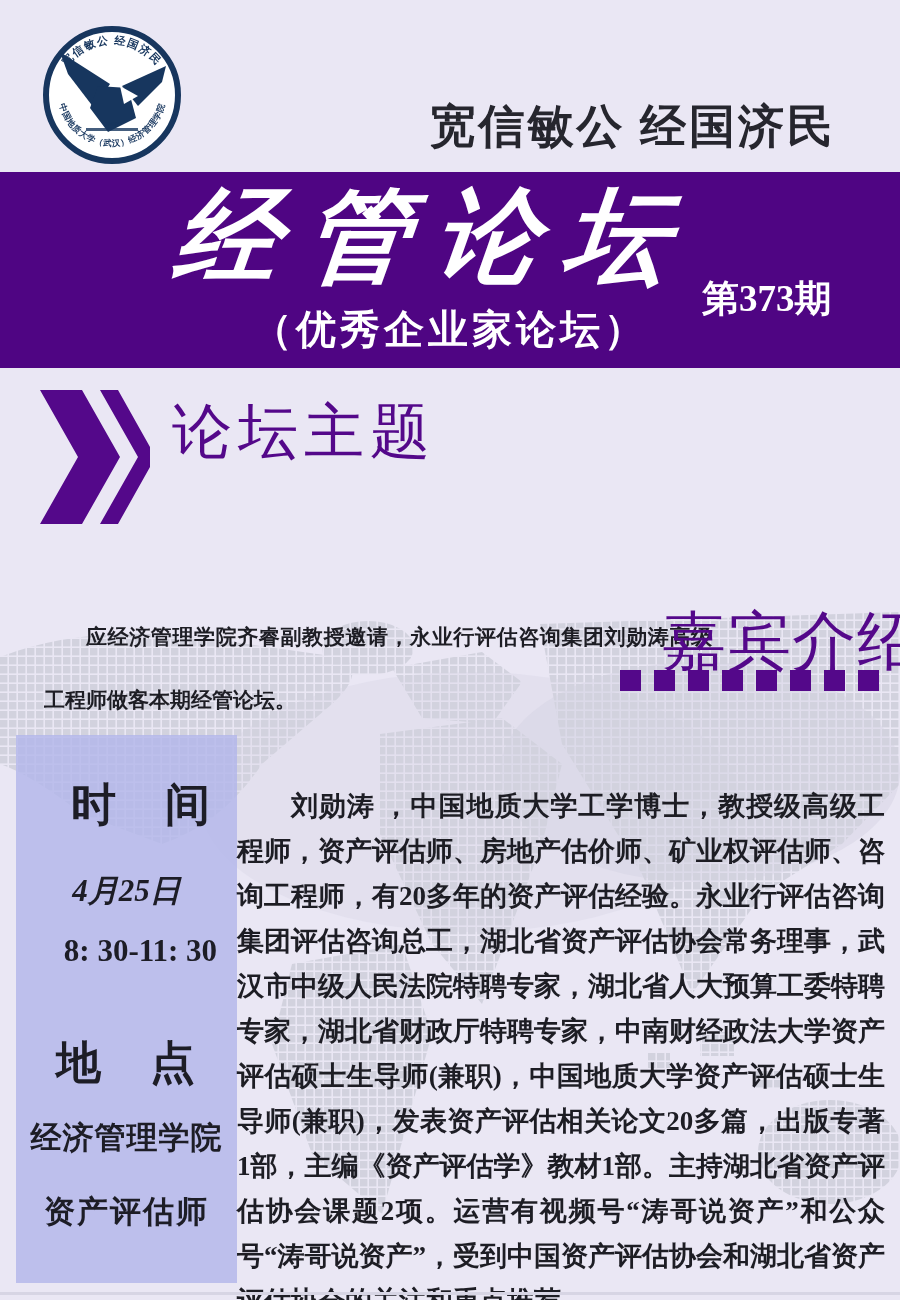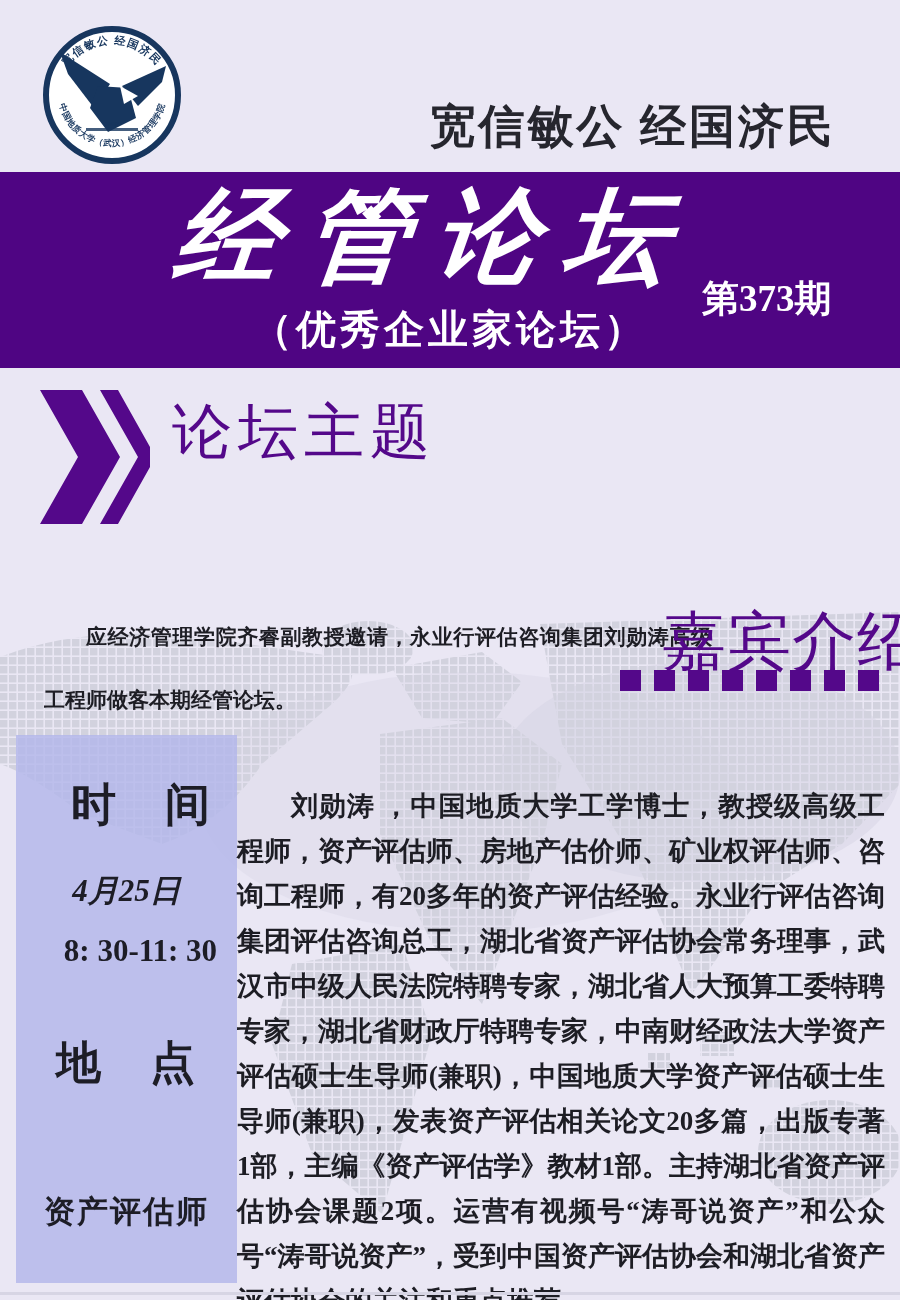--- a/index.html
+++ b/index.html
@@ -174,19 +174,20 @@
     <span class="sq"></span>
     <span class="sq"></span>
     <span class="sq"></span>
   </div>
 
   <div class="sidebar">
     <div class="line sb-label pos-time-label">时　间</div>
     <div class="line sb-value pos-date">4月25日</div>
     <div class="line sb-value pos-time">8: 30-11: 30</div>
     <div class="line sb-label pos-place-label">地　点</div>
+    <div class="line sb-value pos-place1">经济管理学院</div>
     <div class="line sb-value pos-place2">资产评估师</div>
   </div>
 
   <p class="bio">刘勋涛 ，中国地质大学工学博士，教授级高级工程师，资产评估师、房地产估价师、矿业权评估师、咨询工程师，有20多年的资产评估经验。永业行评估咨询集团评估咨询总工，湖北省资产评估协会常务理事，武汉市中级人民法院特聘专家，湖北省人大预算工委特聘专家，湖北省财政厅特聘专家，中南财经政法大学资产评估硕士生导师(兼职)，中国地质大学资产评估硕士生导师(兼职)，发表资产评估相关论文20多篇，出版专著1部，主编《资产评估学》教材1部。主持湖北省资产评估协会课题2项。运营有视频号“涛哥说资产”和公众号“涛哥说资产”，受到中国资产评估协会和湖北省资产评估协会的关注和重点推荐。</p>
 
   <div class="bottom-rule"></div>
 </div>
 
 </body></html>

